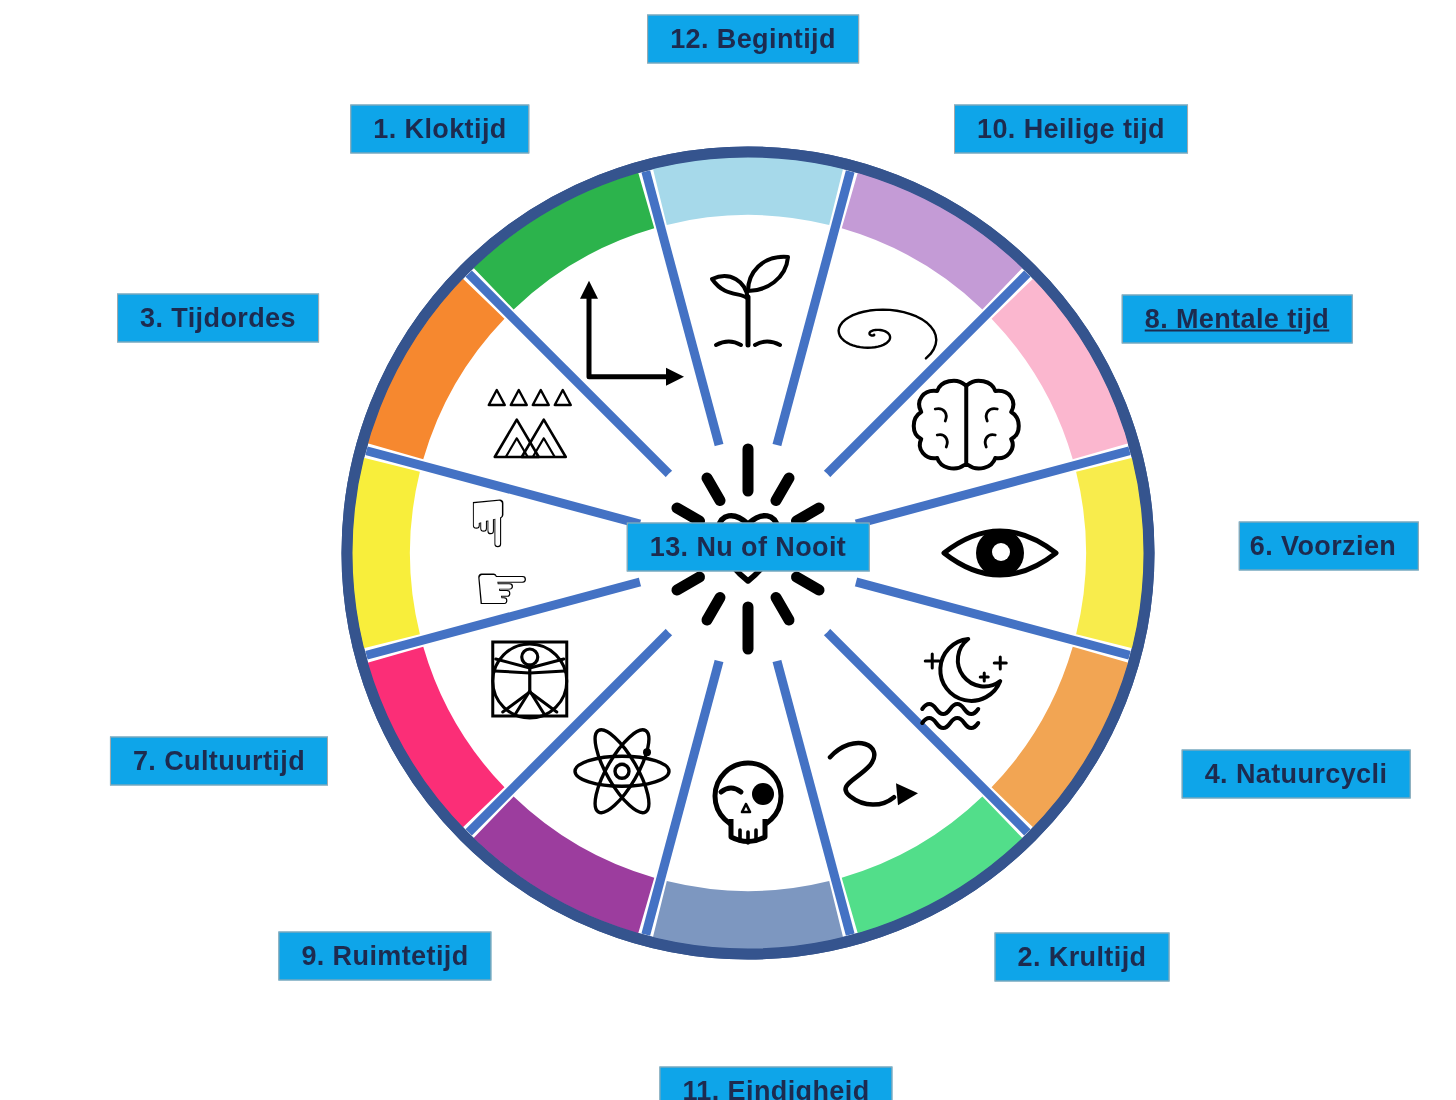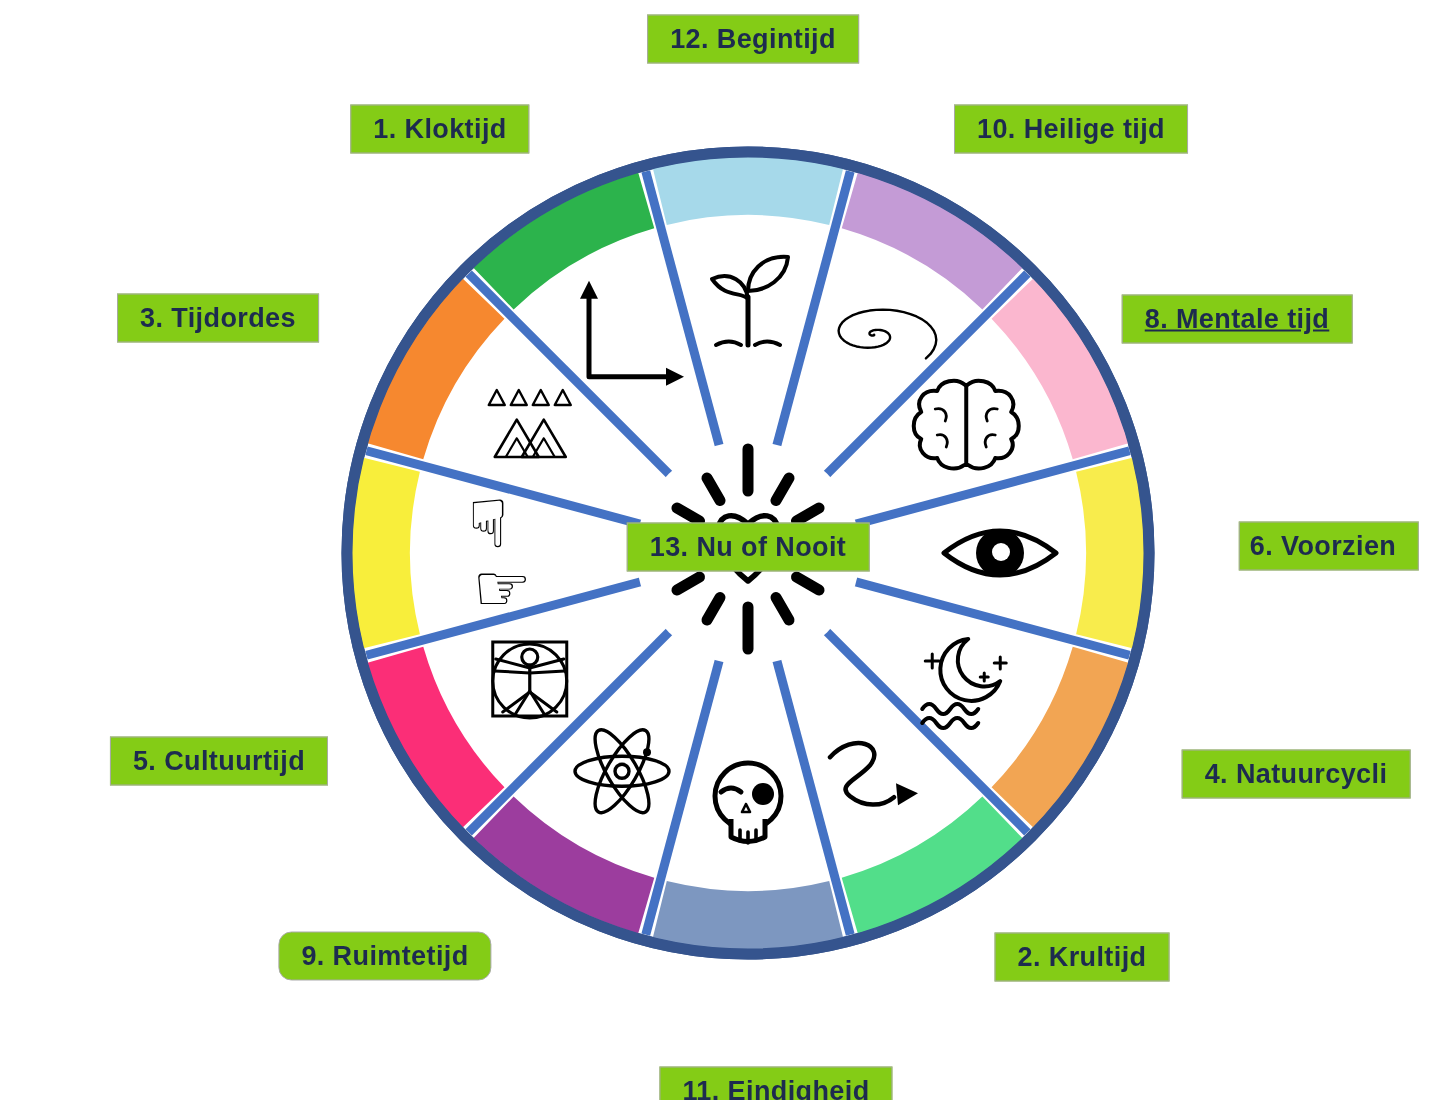--- a/index.html
+++ b/index.html
@@ -2,21 +2,21 @@
 <html><head>
 <meta charset="utf-8">
 <style>
   html,body{margin:0;padding:0;}
   body{width:1456px;height:1100px;background:#ffffff;font-family:"Liberation Sans",sans-serif;overflow:hidden;}
   .stage{position:relative;width:1456px;height:1100px;}
   #wheel-svg{position:absolute;left:0;top:0;}
   #labels{position:absolute;left:0;top:0;width:100%;height:100%;pointer-events:none;}
   .label{
     position:absolute;transform:translate(-50%,-50%);
-    background:#84cc16;border:1px solid #a9a9a9;
+    background:#0ea5e9;border:1px solid #a9a9a9;
     padding:8px 22px;font-weight:700;font-size:27px;color:#1d2b4f;
     white-space:nowrap;z-index:3;letter-spacing:.4px;
   }
 </style>
 </head>
 <body>
 
 <div class="stage">
   <svg id="wheel-svg" width="1456" height="1100" viewBox="0 0 1456 1100">
       <circle cx="748" cy="553" r="401" fill="#fff" stroke="#35548e" stroke-width="11"></circle>
@@ -147,19 +147,19 @@
       </g>
     </svg>
   <div id="labels">
       <div class="label" style="left: 753px; top: 39px;">12. Begintijd</div>
       <div class="label" style="left: 1071px; top: 129px;">10. Heilige tijd</div>
       <div class="label" style="left: 1237px; top: 319px; text-decoration: underline;">8. Mentale tijd</div>
       <div class="label" style="left: 1329px; top: 546px; padding-left: 10px;">6. Voorzien</div>
       <div class="label" style="left: 1296px; top: 762px; margin-top: 12px;">4. Natuurcycli</div>
       <div class="label" style="left: 1082px; top: 957px;">2. Krultijd</div>
       <div class="label" style="left: 776px; top: 1055px; margin-top: 36px;">11. Eindigheid</div>
-      <div class="label" style="left: 385px; top: 956px; border-radius: 13px;">9. Ruimtetijd</div>
-      <div class="label" style="left: 219px; top: 761px;">5. Cultuurtijd</div>
+      <div class="label" style="left: 385px; top: 956px;">9. Ruimtetijd</div>
+      <div class="label" style="left: 219px; top: 761px;">7. Cultuurtijd</div>
       <div class="label" style="left: 218px; top: 318px;">3. Tijdordes</div>
       <div class="label" style="left: 440px; top: 129px;">1. Kloktijd</div>
     </div>
   <div class="label" id="center-label" style="left:748px;top:547px;">13. Nu of Nooit</div>
 </div>
 
 </body></html>

